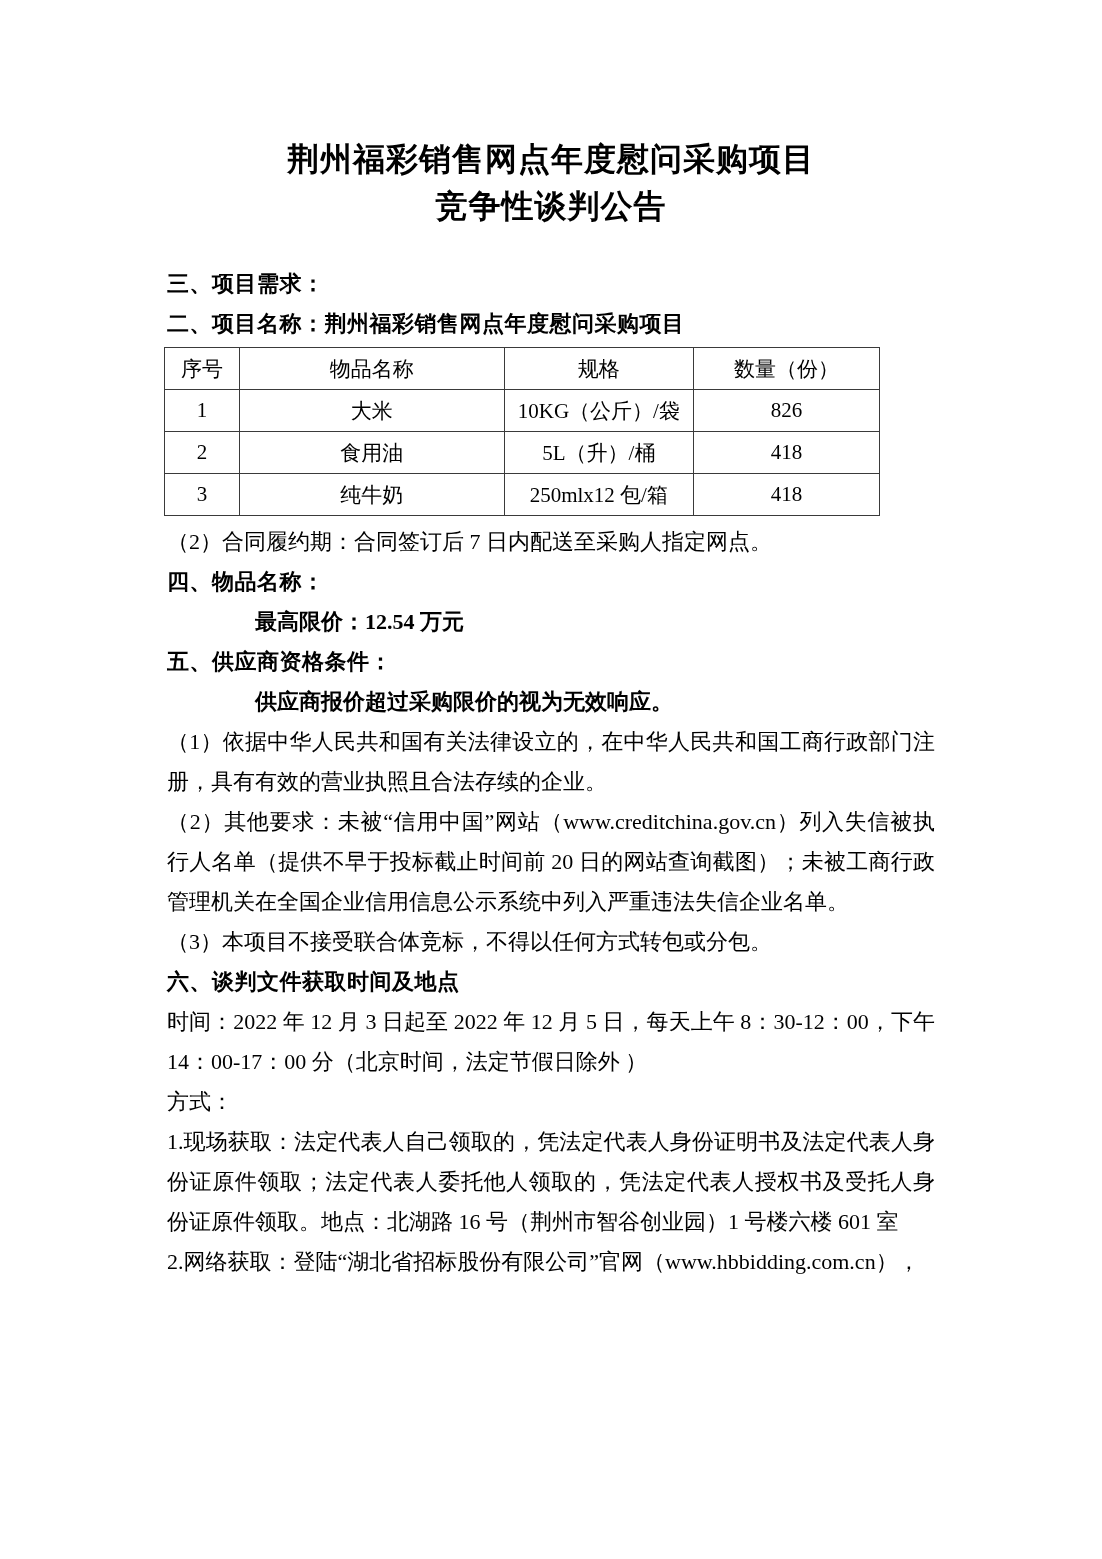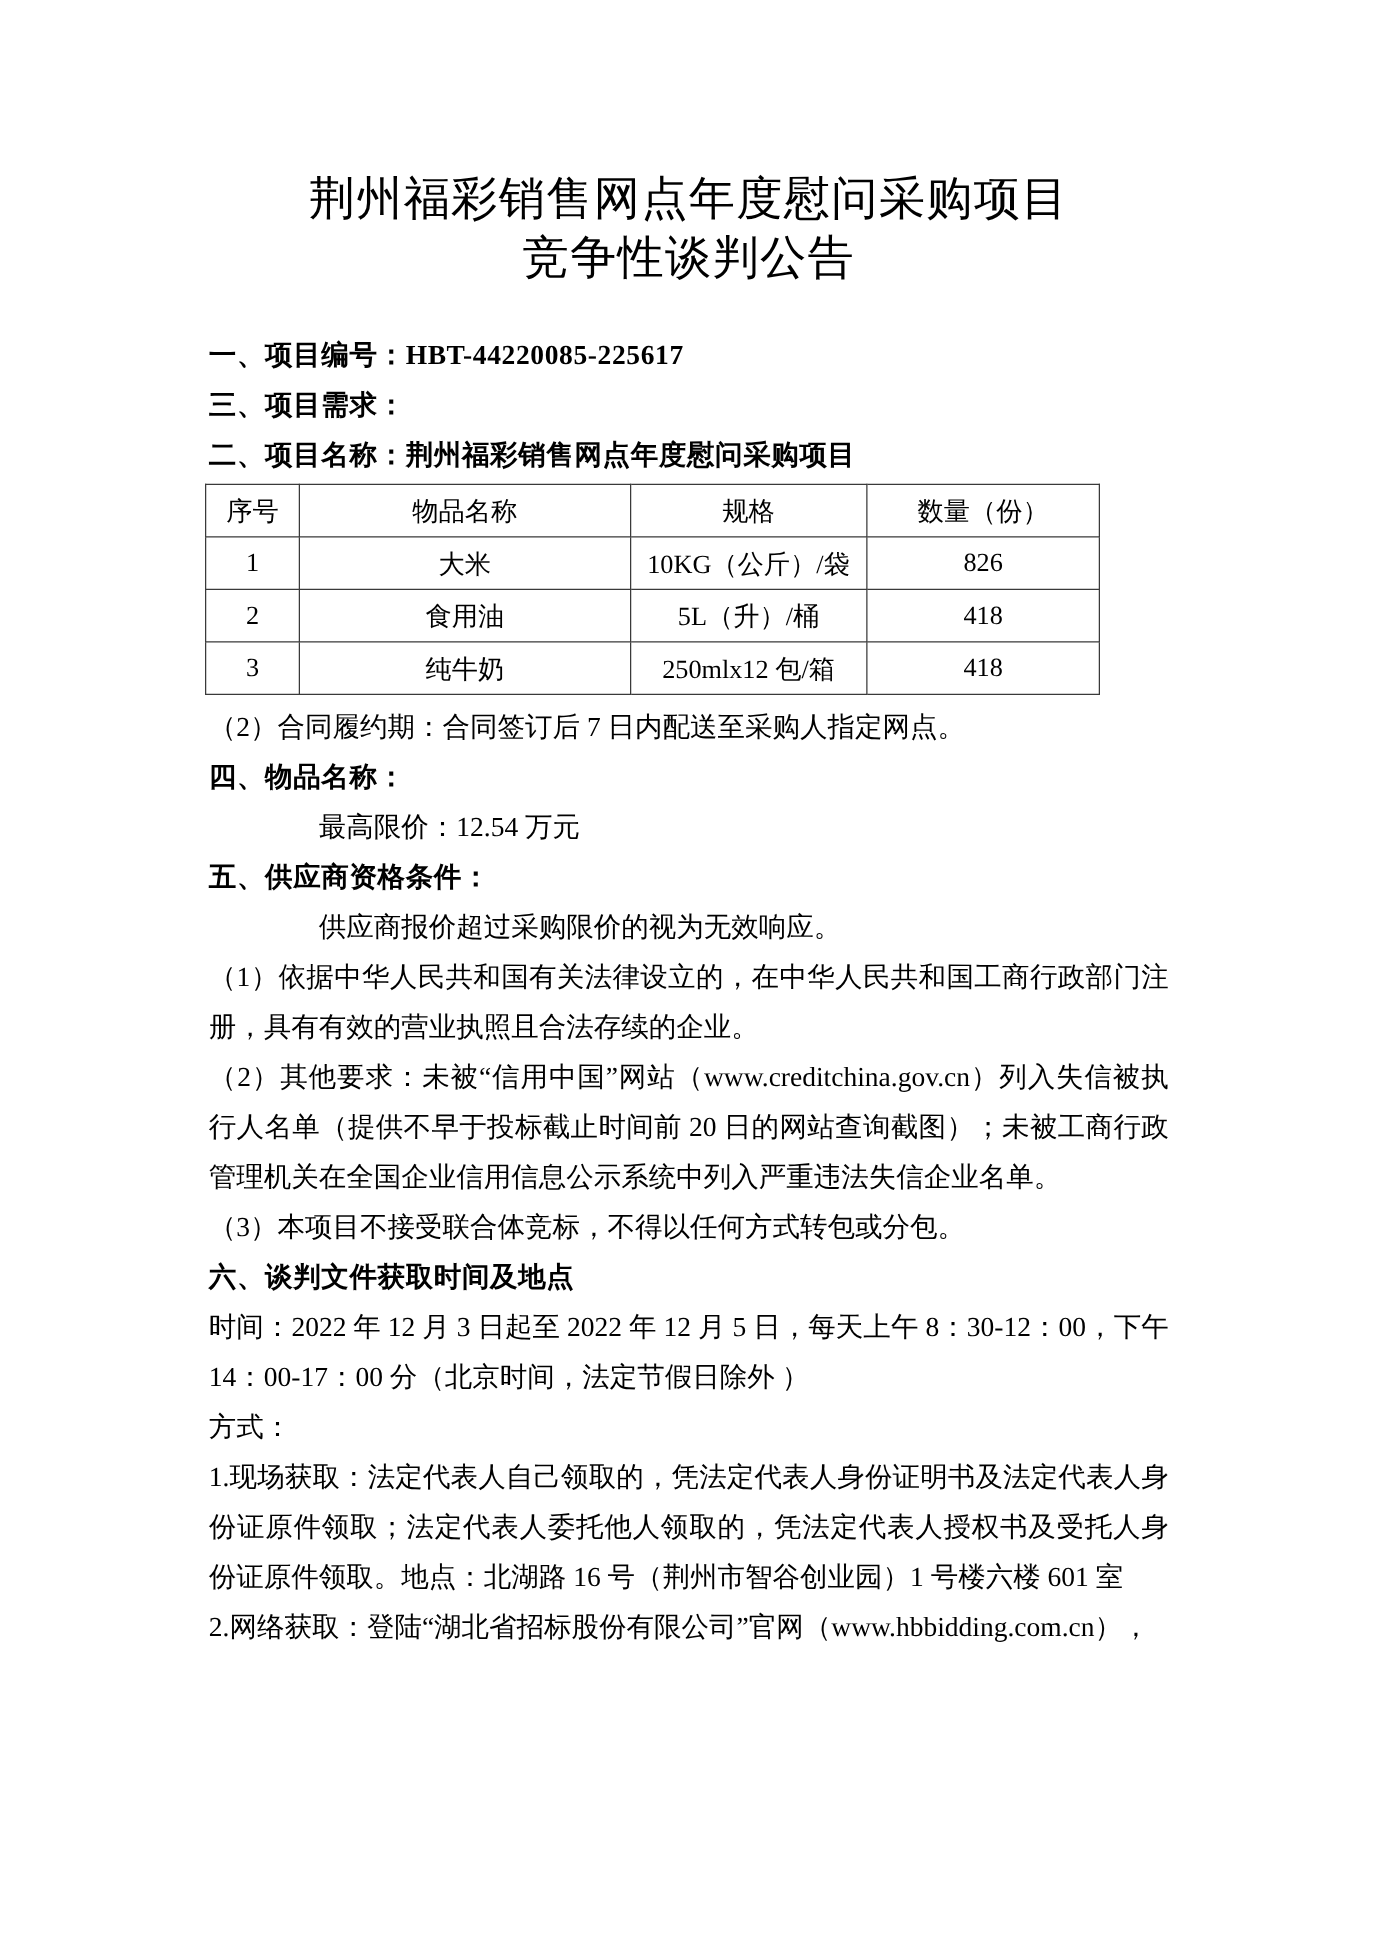--- a/index.html
+++ b/index.html
@@ -20,37 +20,38 @@
     position: absolute;
     left: 167px;
     top: 136px;
     width: 768px;
   }
   .title-block {
     text-align: center;
     margin-bottom: 34px;
   }
   .title-line {
-    font-size: 37px;
+    font-size: 32px;
     line-height: 47px;
-    font-weight: normal;
+    font-weight: bold;
     letter-spacing: 1px;
   }
   .block {
     font-size: 22px;
     line-height: 40px;
     text-align: justify;
     word-break: break-all;
   }
   .heading {
     font-weight: bold;
     letter-spacing: 0.5px;
   }
   .indent {
     padding-left: 88px;
+    font-weight: bold;
   }
   table.items {
     border-collapse: collapse;
     width: 716px;
     margin: 3px 0 6px -3px;
     table-layout: fixed;
   }
   table.items th,
   table.items td {
     border: 1px solid #3a3a3a;
@@ -70,21 +71,20 @@
 <body>
 
 <div class="page">
   <div class="content">
 
     <div class="title-block">
       <div class="title-line">荆州福彩销售网点年度慰问采购项目</div>
       <div class="title-line">竞争性谈判公告</div>
     </div>
 
-    <div class="block heading">一、项目编号：HBT-44220085-225617</div>
     <div class="block heading">三、项目需求：</div>
     <div class="block heading">二、项目名称：荆州福彩销售网点年度慰问采购项目</div>
 
     <table class="items">
       <colgroup>
         <col class="c-index">
           <col class="c-name">
           <col class="c-spec">
           <col class="c-qty">
       </colgroup>

